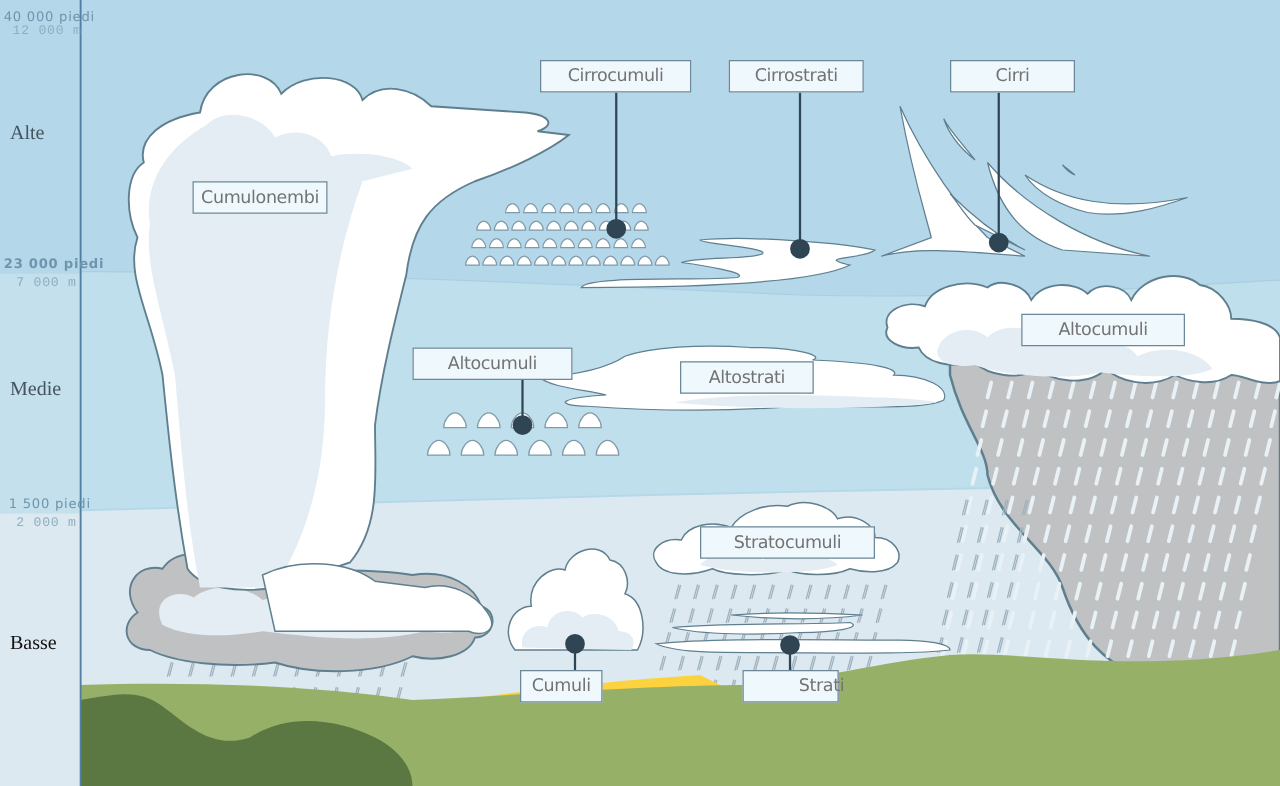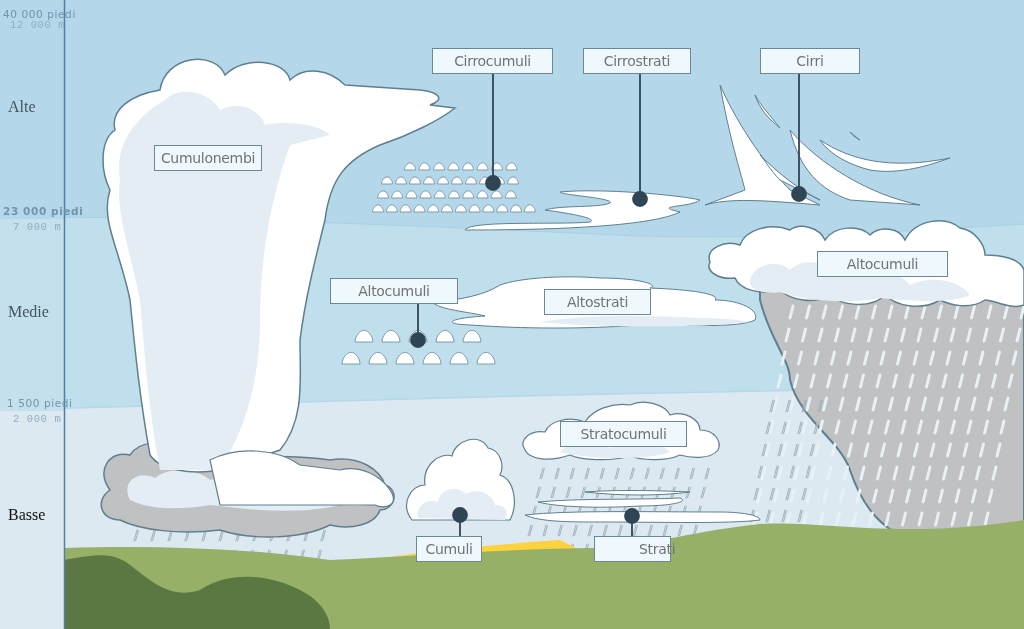--- a/index.html
+++ b/index.html
@@ -610,15 +610,15 @@
 <div class="tier" style="top:303px;">Medie</div>
 <div class="tier" style="top:506px;color:#111;">Basse</div>
 
 <div class="lbl" style="left:154px;top:126px;width:108px;margin-top:19px;">Cumulonembi</div>
 <div class="lbl" style="left:432px;top:48px;width:121px;">Cirrocumuli</div>
 <div class="lbl" style="left:583px;top:48px;width:108px;">Cirrostrati</div>
 <div class="lbl" style="left:760px;top:48px;width:100px;">Cirri</div>
 <div class="lbl" style="left:330px;top:278px;width:128px;">Altocumuli</div>
 <div class="lbl" style="left:544px;top:289px;width:107px;">Altostrati</div>
 <div class="lbl" style="left:817px;top:251px;width:131px;">Altocumuli</div>
-<div class="lbl" style="left:560px;top:421px;width:127px;">Stratocumuli</div>
+<div class="lbl" style="left:560px;top:421px;width:140px;">Stratocumuli</div>
 <div class="lbl" style="left:416px;top:536px;width:66px;">Cumuli</div>
 <div class="lbl" style="left:594px;top:536px;width:77px;padding-left:44px;">Strati</div>
 
 </body></html>

